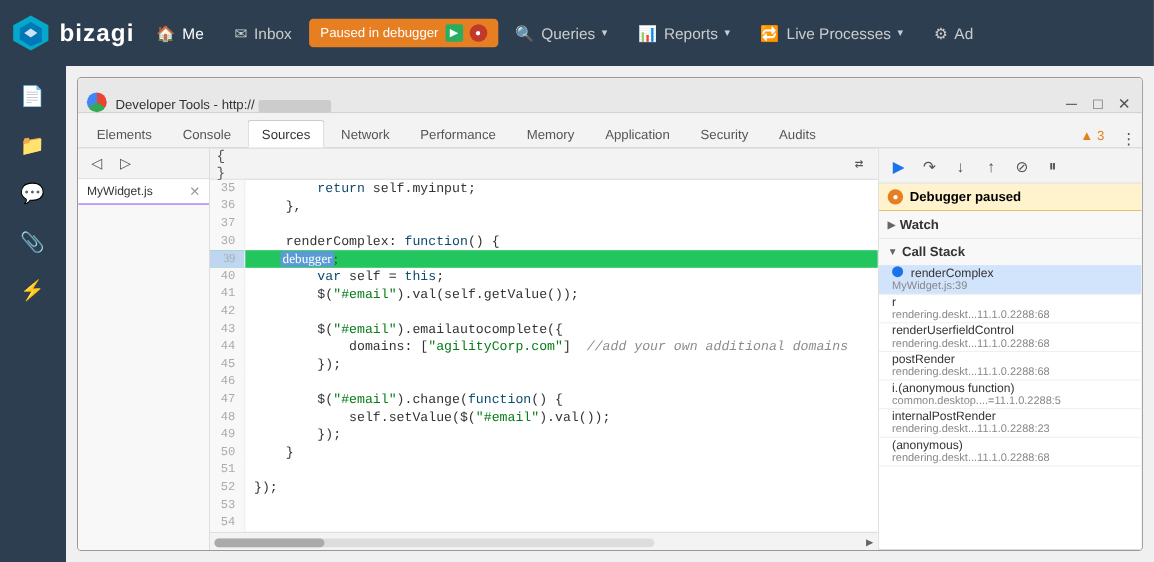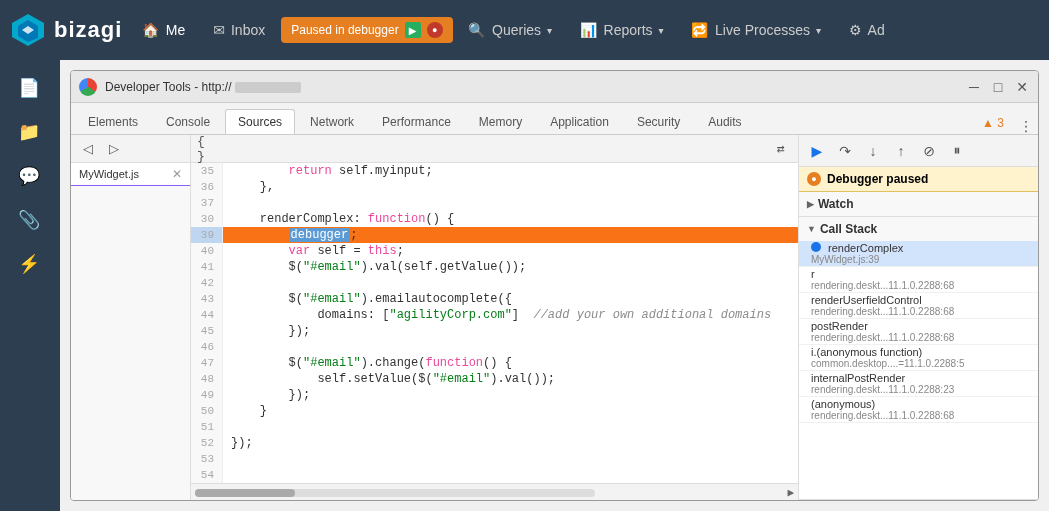--- a/index.html
+++ b/index.html
@@ -98,21 +98,21 @@
       margin: 10px;
       border-radius: 4px;
       overflow: hidden;
       display: flex;
       flex-direction: column;
     }
     .devtools-titlebar {
       background: #e8e8e8;
       height: 32px;
       display: flex;
-      align-items: center;
+      align-items: flex-end;
       padding: 0 8px;
       border-bottom: 1px solid #ccc;
       gap: 8px;
     }
     .chrome-icon {
       width: 18px; height: 18px;
       border-radius: 50%;
       background: conic-gradient(#ea4335 0deg 120deg, #34a853 120deg 240deg, #4285f4 240deg 360deg);
       display: inline-block;
     }
@@ -243,24 +243,25 @@
       border-right: 1px solid #eee;
       flex-shrink: 0;
     }
     .line-content {
       padding-left: 8px;
       white-space: pre;
       line-height: 16px;
       color: #333;
     }
     .line-highlighted {
-      background: #f97316;
+      background: #22c55e;
+      font-family: Liberation Serif, serif;
     }
     .line-highlighted .line-num { background: #bed6f0; }
-    .kw { color: #ec4899; }
+    .kw { color: #0c4a6e; }
     .str { color: #067d17; }
     .comment { color: #8c8c8c; font-style: italic; }
     .highlighted-text { background: #5b9bd5; color: white; border-radius: 2px; padding: 0 2px; }
 
     
     .code-scrollbar {
       height: 18px;
       background: #f3f3f3;
       border-top: 1px solid #ddd;
       display: flex;

